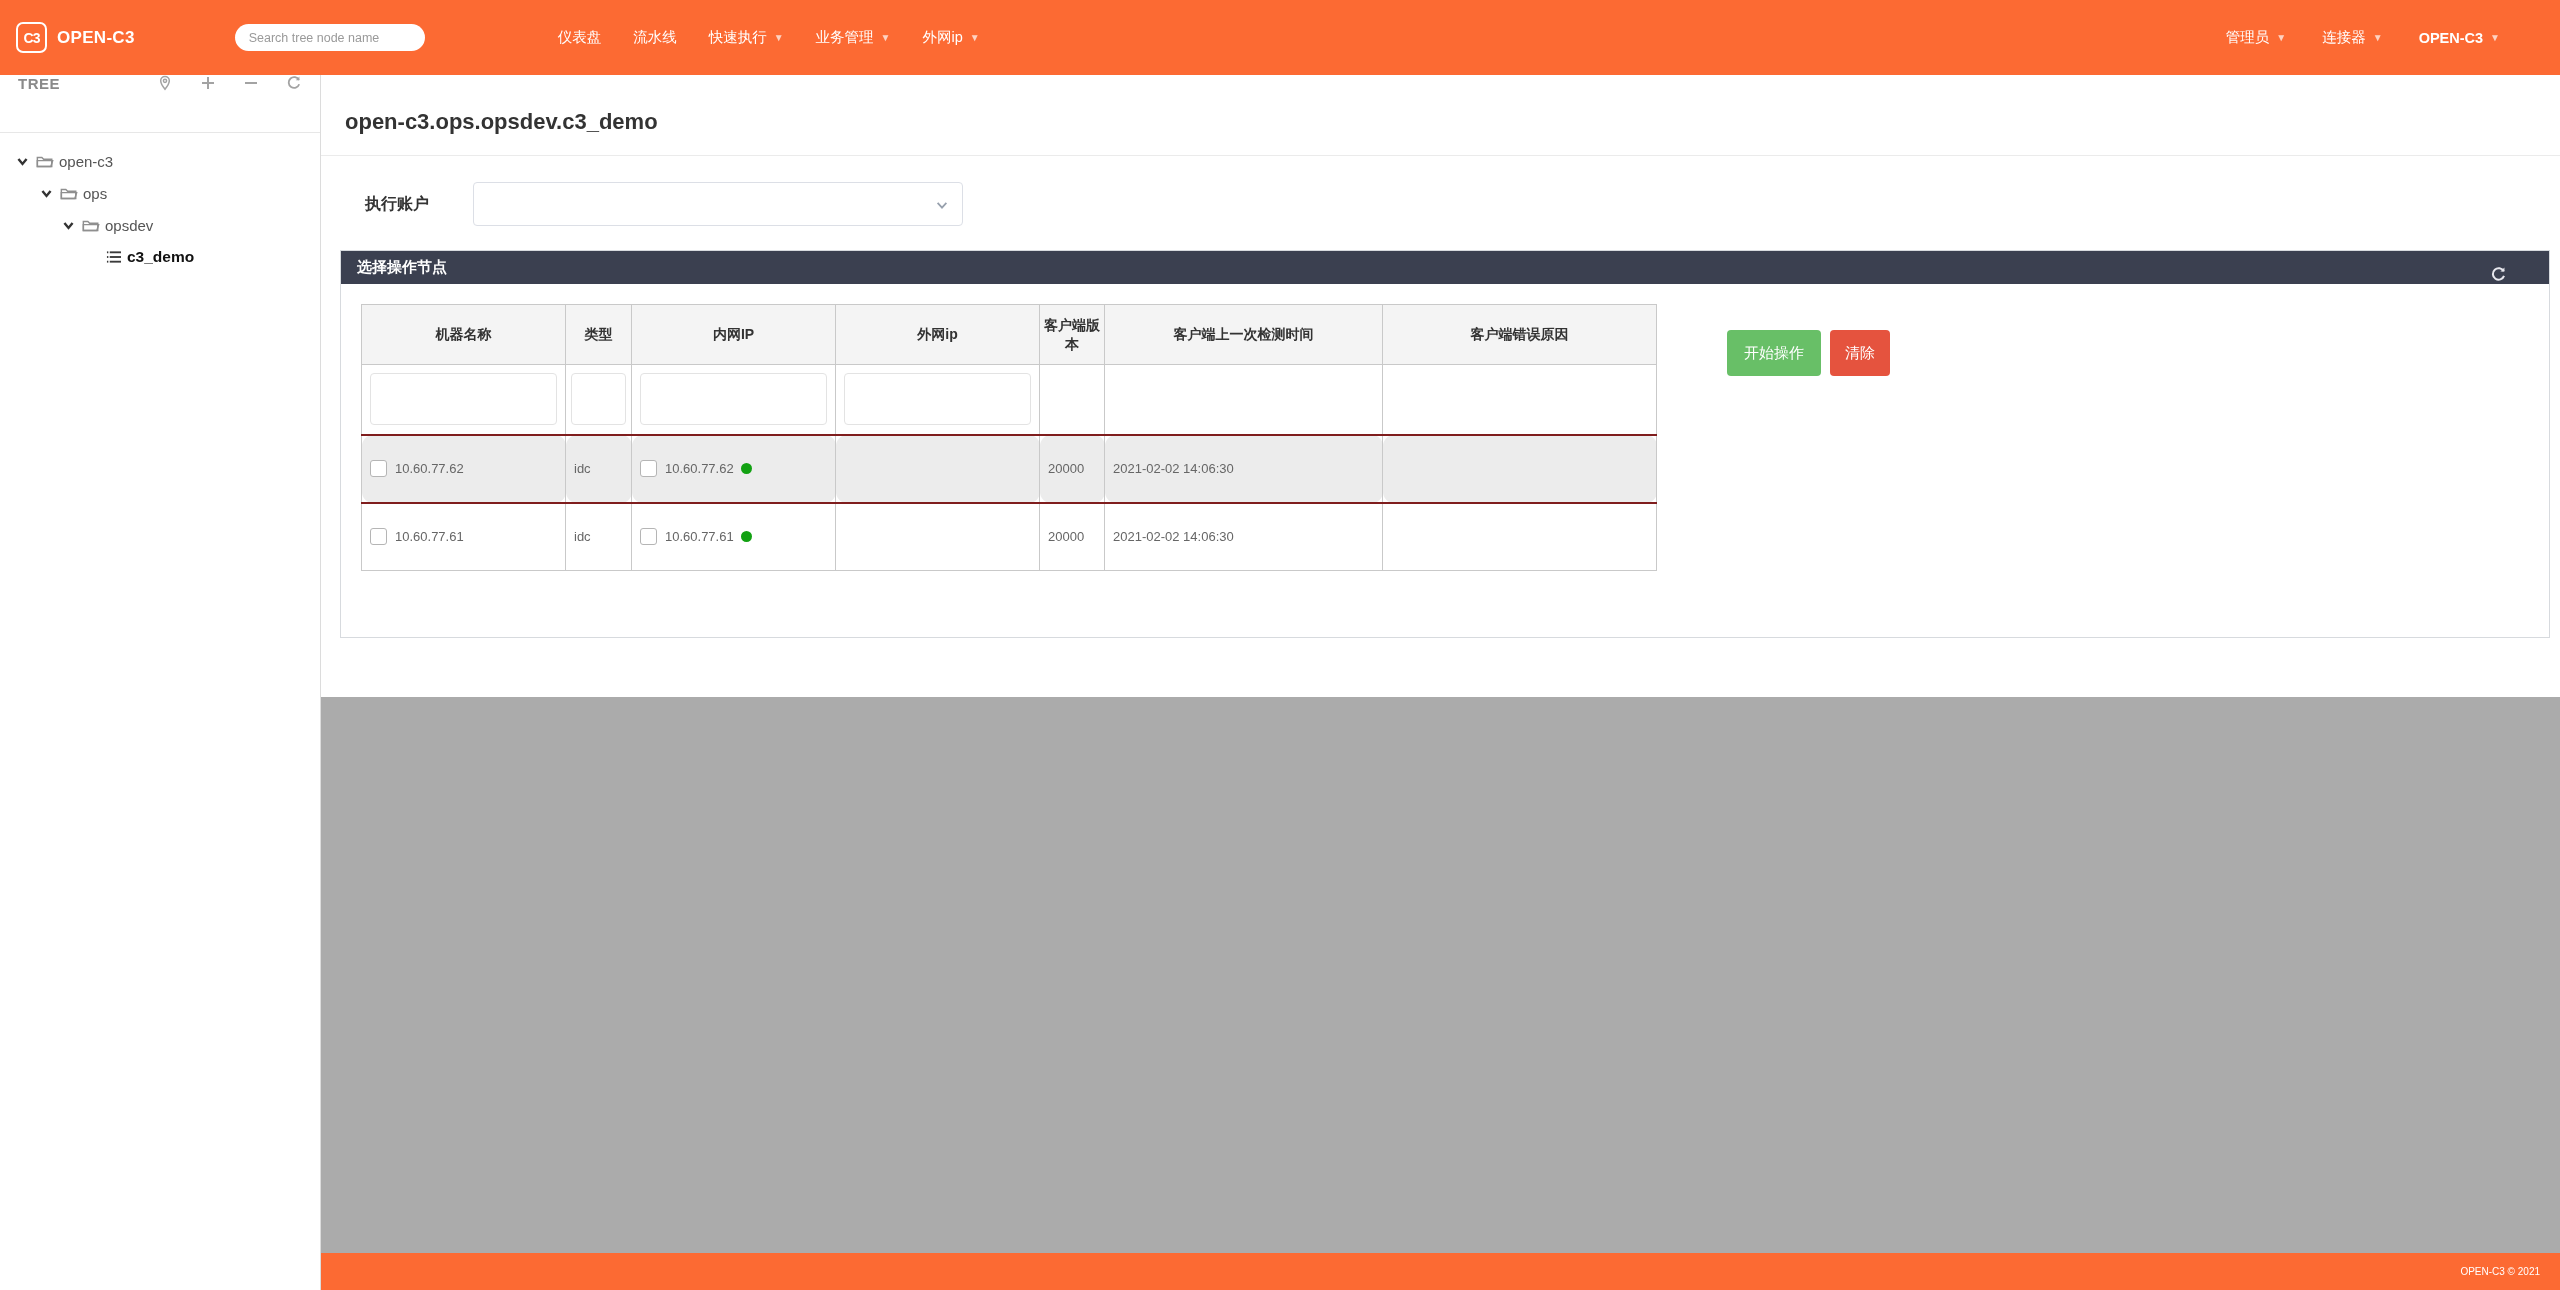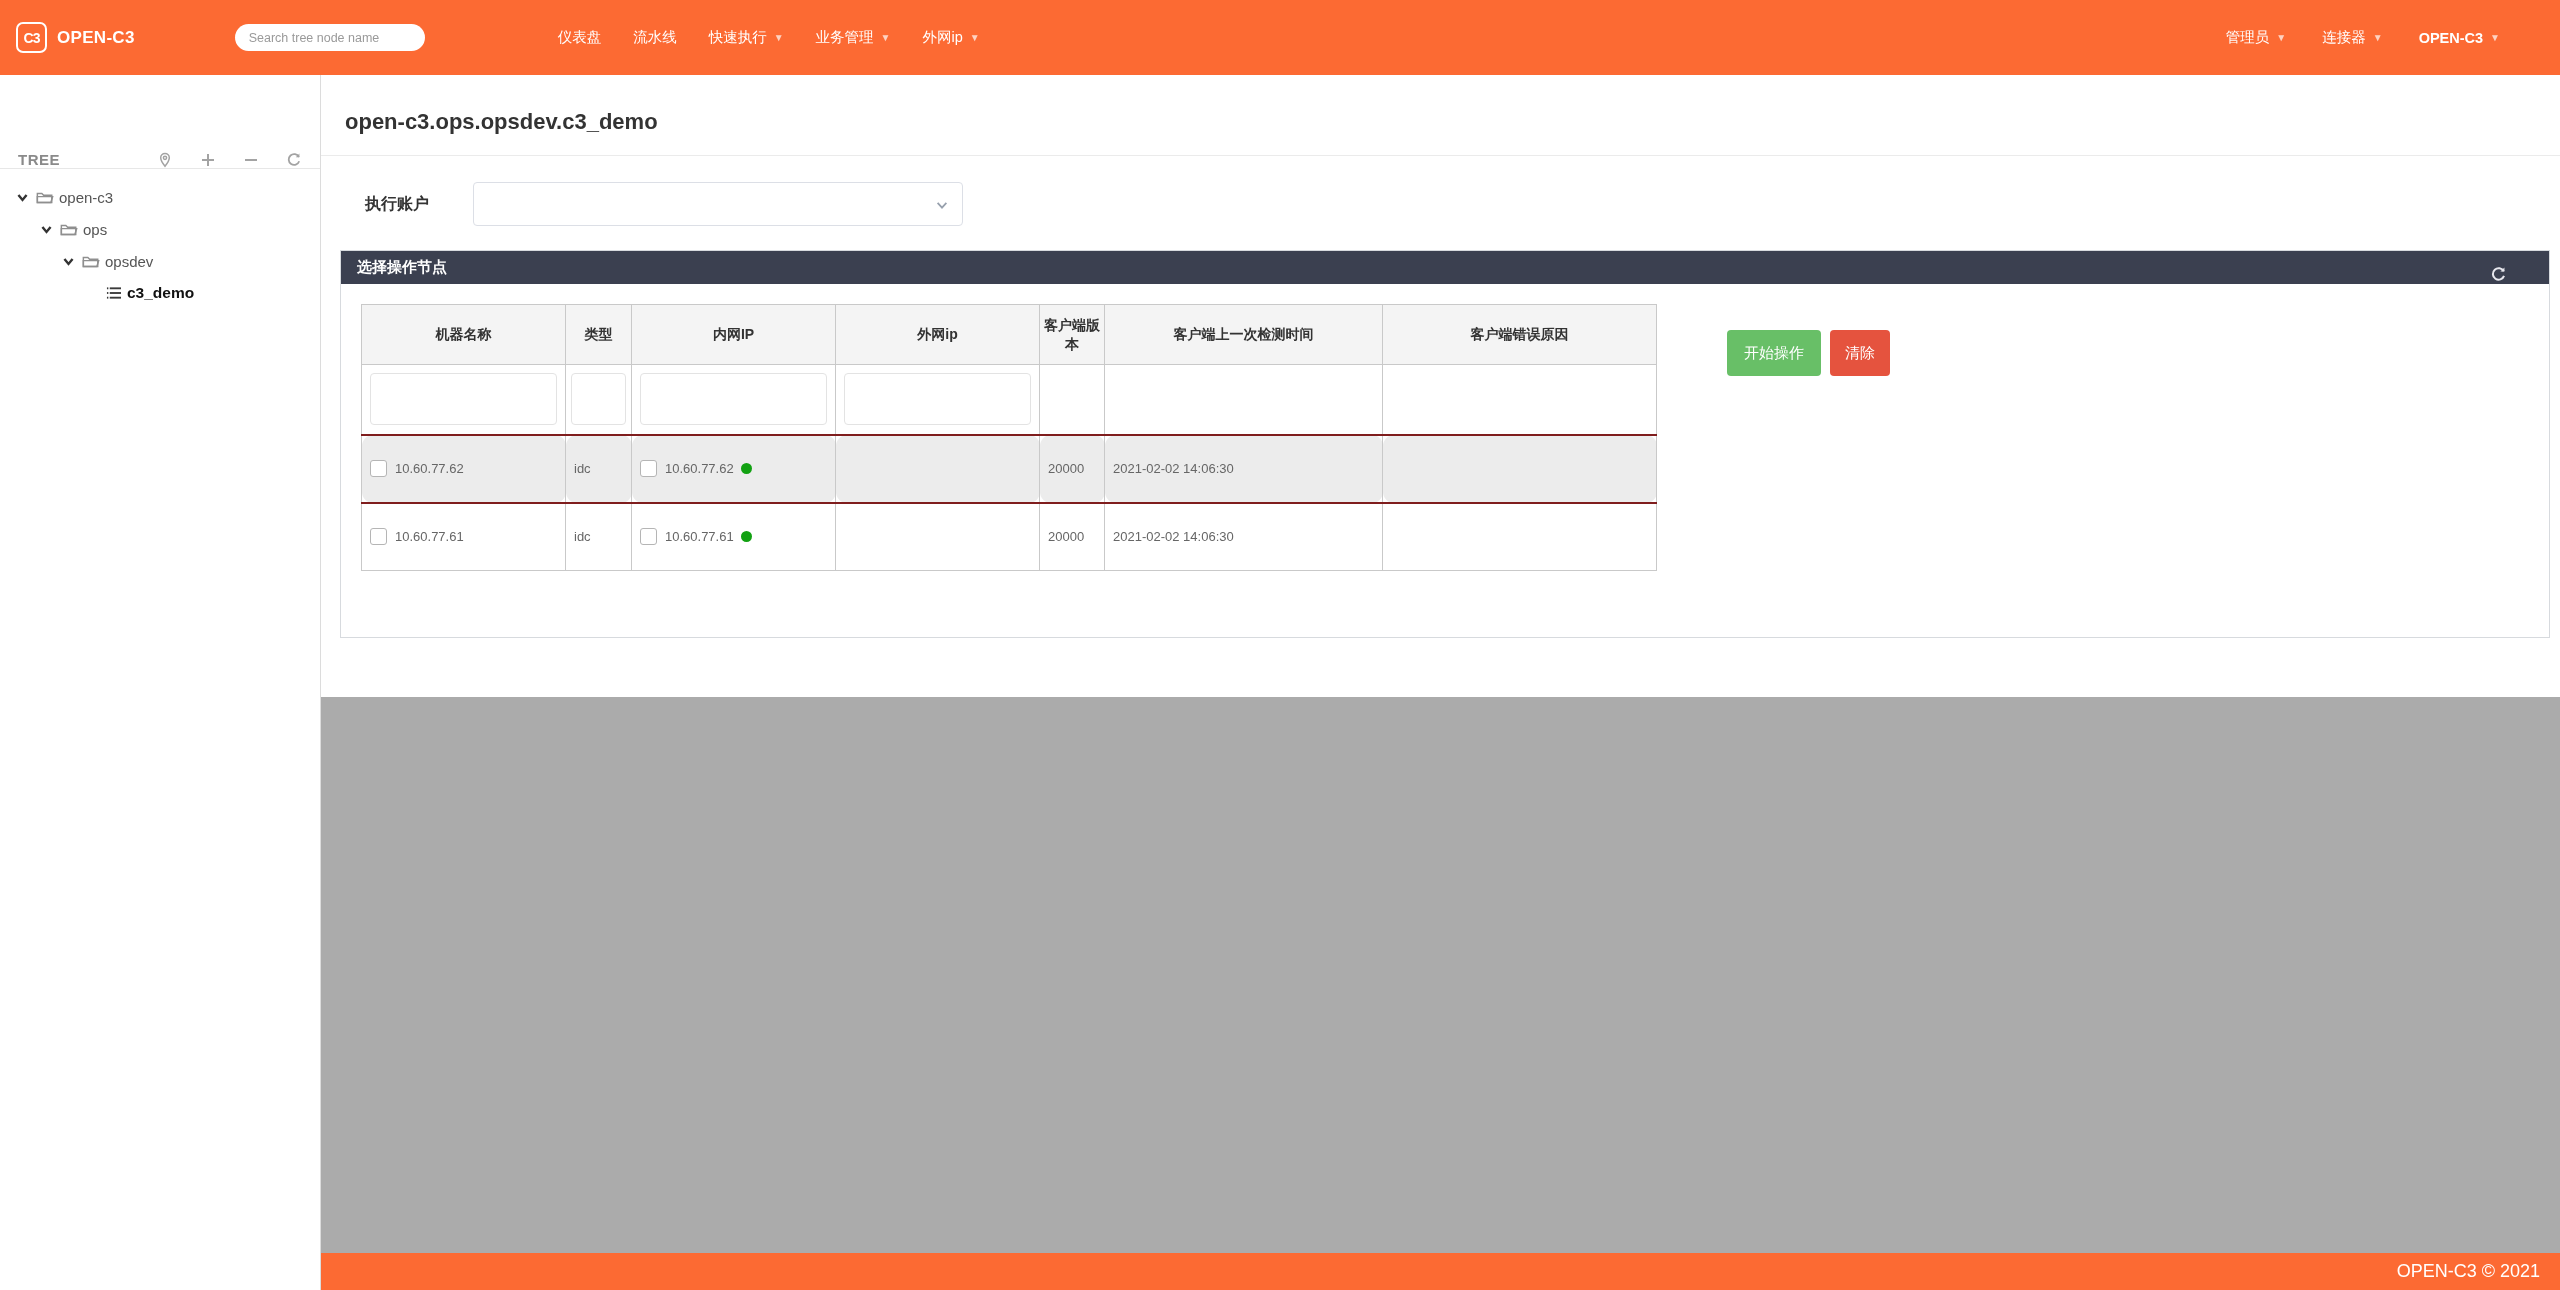--- a/index.html
+++ b/index.html
@@ -31,21 +31,21 @@
   .nav-item { color:#fff; font-size:14.5px; display:flex; align-items:center; gap:7px; cursor:pointer; white-space:nowrap; }
   .caret { font-size:10px; opacity:.7; line-height:1; }
   .nav-right { margin-left:auto; margin-right:60px; display:flex; gap:36px; align-items:center; }
   .nav-item.bold { font-weight:bold; }
 
   
   .sidebar {
     position:absolute; top:75px; left:0; width:321px; height:1215px;
     background:#fff; border-right:1px solid #dcdcdc;
   }
-  .tree-header { height:58px; border-bottom:1px solid #e7e7e7; display:flex; align-items:flex-end; padding:0 18px;margin-top:36px; }
+  .tree-header { height:58px; border-bottom:1px solid #e7e7e7; display:flex; align-items:flex-start; padding:0 18px; }
   .tree-title { font-size:15px; font-weight:bold; color:#8a8a8a; letter-spacing:.5px; }
   .tree-tools { margin-left:auto; display:flex; gap:27px; align-items:center; color:#a3a3a3; }
   .tool-ic { width:16px; height:16px; display:inline-flex; cursor:pointer; }
   .tool-ic svg { width:100%; height:100%; }
   .tree-body { padding-top:12px; }
   .tree-row { height:32px; display:flex; align-items:center; font-size:15px; color:#555; cursor:pointer; }
   .tree-row.lv0 { padding-left:16px; }
   .tree-row.lv1 { padding-left:40px; }
   .tree-row.lv2 { padding-left:62px; }
   .tree-row.leaf { padding-left:106px; }
@@ -113,21 +113,21 @@
   .btn {
     height:46px; border:none; border-radius:4px; color:#fff; font-size:15px;
     font-family:inherit; cursor:pointer; display:inline-flex; align-items:center;
   }
   .btn-green { background:#68bf67; padding:0 17px; }
   .btn-red { background:#e5533e; padding:0 15px; }
 
   
   .footer {
     position:absolute; left:321px; right:0; bottom:0; height:37px; background:#fc6a33;
-    color:#fff; font-size:18px; display:flex; align-items:center;
+    color:#fff; font-size:10px; display:flex; align-items:center;
     justify-content:flex-end; padding-right:20px;
   }
 </style>
 </head>
 <body>
 
 <div class="topnav">
   <div class="brand">
     <span class="brand-badge">C3</span>
     <span class="brand-name">OPEN-C3</span>

